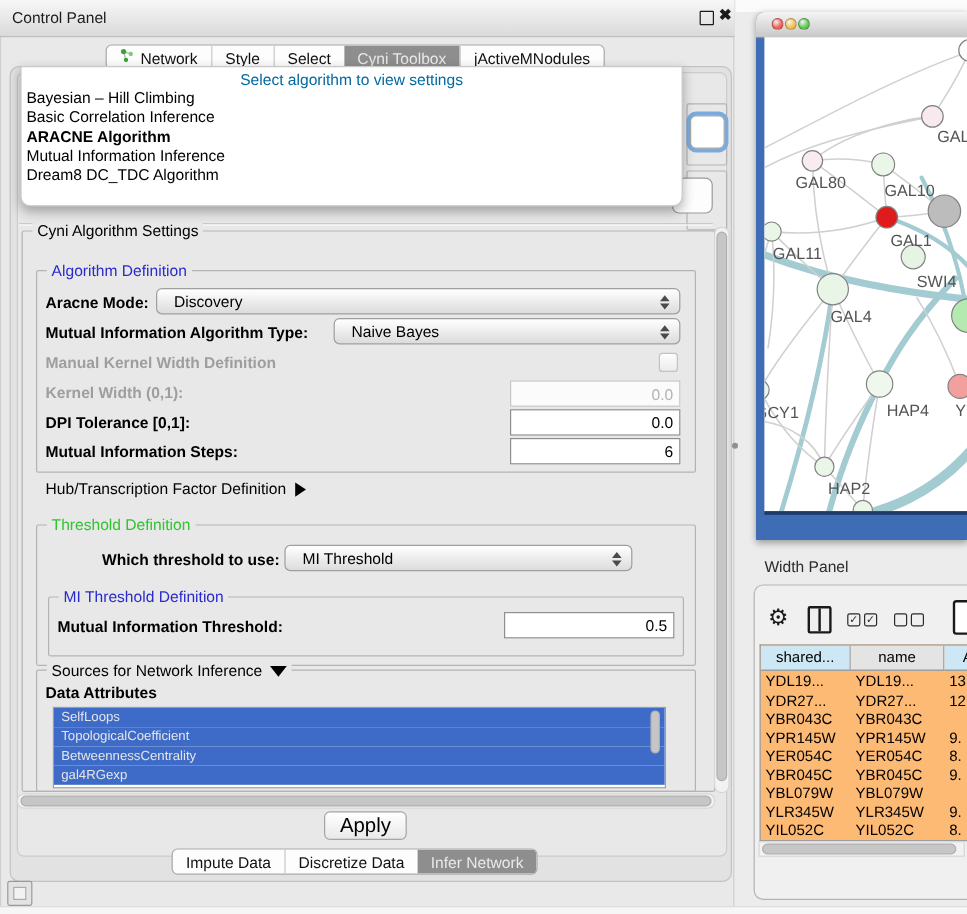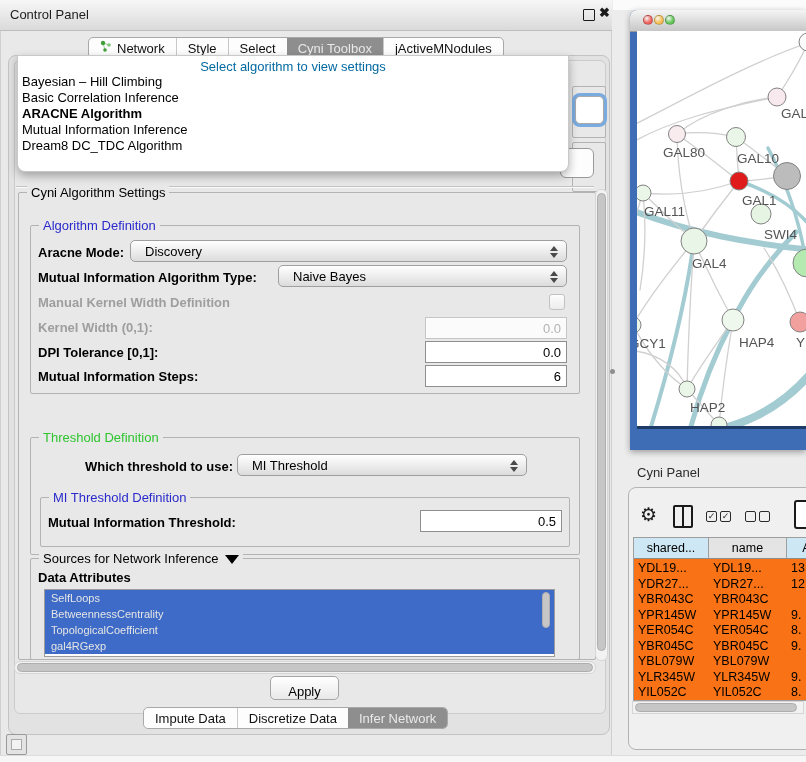--- a/index.html
+++ b/index.html
@@ -39,37 +39,37 @@
   .inp{background:#fff;border:1px solid #8f8f8f;box-sizing:border-box;font-size:13px;color:#000;text-align:right;padding:0 5px;display:flex;align-items:center;justify-content:flex-end;}
   .inp.dis2{background:#fbfbfb;border-color:#c6c6c6;color:#b2b2b2;}
   .chk{width:14px;height:14px;border:1px solid #c2c2c2;border-radius:3px;background:linear-gradient(#fdfdfd,#ececec);}
   
   #attr-list{background:#fff;border:1px solid #9c9c9c;overflow:hidden;}
   .attr-item{background:#3d6bc7;color:#e5e5e5;font-size:11px;height:16px;line-height:16px;padding-left:6px;}
   
   .sb-track{background:#f2f2f2;border:1px solid #d6d6d6;border-radius:6px;box-sizing:border-box;}
   .sb-thumb{background:#c6c6c6;border:1px solid #aeaeae;border-radius:5px;box-sizing:border-box;}
   
-  .btn{background:linear-gradient(#ffffff,#e9e9e9);border:1px solid #a5a5a5;border-radius:5px;font-size:13px;color:#000;display:flex;align-items:flex-end;justify-content:center;}
+  .btn{background:linear-gradient(#ffffff,#e9e9e9);border:1px solid #a5a5a5;border-radius:5px;font-size:17px;color:#000;display:flex;align-items:center;justify-content:center;}
   
   #algo-popup{left:17px;top:55px;width:550px;height:115px;background:#fff;border:1px solid #c9c9c9;border-radius:0 0 8px 8px;box-shadow:0 4px 10px rgba(0,0,0,.3);z-index:40;}
   #algo-placeholder{position:absolute;left:0;top:3px;width:100%;text-align:center;font-size:13px;color:#0369a1;}
   #algo-items{position:absolute;left:4px;top:18px;right:4px;}
   .algo-item{font-size:13px;color:#000;height:16px;line-height:16px;}
   .algo-item.bold{font-weight:bold;}
   
   #net-frame{left:630px;top:10px;width:176px;height:440px;background:#3f6db5;border-radius:7px 0 0 0;box-shadow:0 2px 6px rgba(0,0,0,.35);}
   #net-titlebar{left:630px;top:10px;width:176px;height:21px;background:linear-gradient(#f5f5f5,#c7c7c7);border-radius:7px 0 0 0;border-bottom:1px solid #9a9a9a;}
   .tl{width:10px;height:10px;border-radius:50%;top:5px;box-sizing:border-box;}
   #net-canvas{left:637px;top:31px;width:169px;height:395px;background:#fff;overflow:hidden;}
   #net-dark-edge{left:637px;top:426px;width:169px;height:3px;background:#1e3a66;}
   
   #tp-title{font-size:13px;color:#2c2c2c;}
   #table-box{left:628px;top:487px;width:190px;height:261px;border:1px solid #b3b3b3;border-radius:8px;background:#f0f0f0;}
-  #grid{left:633px;top:537px;width:173px;height:164px;background:#f97316;border:1px solid #9e9e9e;border-right:none;box-sizing:border-box;overflow:hidden;text-align:center;}
+  #grid{left:633px;top:537px;width:173px;height:164px;background:#fdba74;border:1px solid #9e9e9e;border-right:none;box-sizing:border-box;overflow:hidden;text-align:center;}
   .th{position:absolute;top:0;height:21px;box-sizing:border-box;border-right:1px solid #9e9e9e;border-bottom:1px solid #8d8d8d;font-size:12.5px;display:flex;align-items:center;justify-content:center;}
   .tr{position:absolute;left:0;width:100%;height:15.5px;}
   .td{position:absolute;top:0;font-size:12.5px;color:#000;white-space:nowrap;}
   
   .ticon{color:#1a1a1a;}
   #cols-icon{width:16px;height:19px;border:2.6px solid #1a1a1a;border-radius:2px;}
   #cols-icon:after{content:"";position:absolute;left:6.6px;top:0;width:2.6px;height:19px;background:#1a1a1a;}
   .cb{width:9px;height:9px;border:1.6px solid #2a2a2a;border-radius:2px;font-size:9px;line-height:9px;color:#2a2a2a;text-align:center;}
   #page-icon{width:18px;height:25px;border:2.4px solid #1a1a1a;border-radius:3px;background:#fff;}
   .tri-right{display:inline-block;width:0;height:0;border-top:6px solid transparent;border-bottom:6px solid transparent;border-left:9px solid #000;margin-left:8px;vertical-align:middle;}
@@ -147,20 +147,23 @@
     </div>
   <span class="abs lbl b" style="left:38px;top:345px;">DPI Tolerance [0,1]:</span>
   <div class="abs inp" style="left:425px;top:341px;width:142px;height:22px;">
       <span>0.0</span>
     </div>
   <span class="abs lbl b" style="left:38px;top:369px;">Mutual Information Steps:</span>
   <div class="abs inp" style="left:425px;top:365px;width:142px;height:22px;">
       <span>6</span>
     </div>
 
+  <div class="abs" style="left:38px;top:399px;">
+    <span class="lbl">Hub/Transcription Factor Definition</span><span class="tri-right"></span>
+  </div>
 
   <div class="abs group" style="left:30px;top:437px;width:548px;height:116px;">
     <span class="gtitle green">Threshold Definition</span>
   </div>
   <span class="abs lbl b" style="left:85px;top:459px;">Which threshold to use:</span>
   <div class="abs combo" style="left:237px;top:454px;width:290px;">
     <span>MI Threshold</span>
     <span class="arr"></span>
   </div>
   <div class="abs group" style="left:40px;top:497px;width:528px;height:48px;">
@@ -170,22 +173,22 @@
   <div class="abs inp" style="left:420px;top:510px;width:142px;height:22px;">
       <span>0.5</span>
     </div>
 
   <div class="abs group" style="left:30px;top:558px;width:548px;height:100px;">
     <span class="gtitle" style="white-space:nowrap;"><span>Sources for Network Inference</span><span class="tri-down"></span></span>
   </div>
   <span class="abs lbl b" style="left:38px;top:570px;">Data Attributes</span>
   <div class="abs" id="attr-list" style="left:44px;top:589px;width:509px;height:66px;">
       <div class="attr-item">SelfLoops</div>
+      <div class="attr-item">TopologicalCoefficient</div>
       <div class="attr-item">BetweennessCentrality</div>
-      <div class="attr-item">TopologicalCoefficient</div>
       <div class="attr-item">gal4RGexp</div>
     </div>
   <div class="abs sb-thumb" style="left:542px;top:592px;width:8px;height:36px;"></div>
 
   <div class="abs sb-track" style="left:595px;top:189px;width:13px;height:472px;"></div>
   <div class="abs sb-thumb" style="left:597px;top:193px;width:9px;height:458px;"></div>
   <div class="abs sb-track" style="left:14px;top:661px;width:582px;height:13px;"></div>
   <div class="abs sb-thumb" style="left:17px;top:663px;width:576px;height:9px;"></div>
 
   <div class="abs btn" style="left:270px;top:676px;width:67px;height:22px;">
@@ -284,21 +287,21 @@
         <text x="764" y="239" font-size="13.5" fill="#545454" font-family="&quot;Liberation Sans&quot;,sans-serif">SWI4</text>
         <text x="692" y="268" font-size="13.5" fill="#545454" font-family="&quot;Liberation Sans&quot;,sans-serif">GAL4</text>
         <text x="629" y="348" font-size="13.5" fill="#545454" font-family="&quot;Liberation Sans&quot;,sans-serif">GCY1</text>
         <text x="739" y="347" font-size="13.5" fill="#545454" font-family="&quot;Liberation Sans&quot;,sans-serif">HAP4</text>
         <text x="796" y="347" font-size="13.5" fill="#545454" font-family="&quot;Liberation Sans&quot;,sans-serif">Y</text>
         <text x="690" y="412" font-size="13.5" fill="#545454" font-family="&quot;Liberation Sans&quot;,sans-serif">HAP2</text>
       </svg>
   </div>
   <div class="abs" id="net-dark-edge"></div>
 
-  <span class="abs" id="tp-title" style="left:637px;top:465px;">Cyni Panel</span>
+  <span class="abs" id="tp-title" style="left:637px;top:465px;">Width Panel</span>
 
   <div class="abs" id="table-box"></div>
 
   <span class="abs ticon" style="left:640px;top:503px;font-size:19px;">⚙</span>
   <div class="abs" id="cols-icon" style="left:673px;top:505px;"></div>
   <div class="abs cb" style="left:706px;top:511px;">✓</div>
   <div class="abs cb" style="left:720px;top:511px;">✓</div>
   <div class="abs cb" style="left:745px;top:511px;"></div>
   <div class="abs cb" style="left:759px;top:511px;"></div>
   <div class="abs" id="page-icon" style="left:794px;top:500px;"></div>

